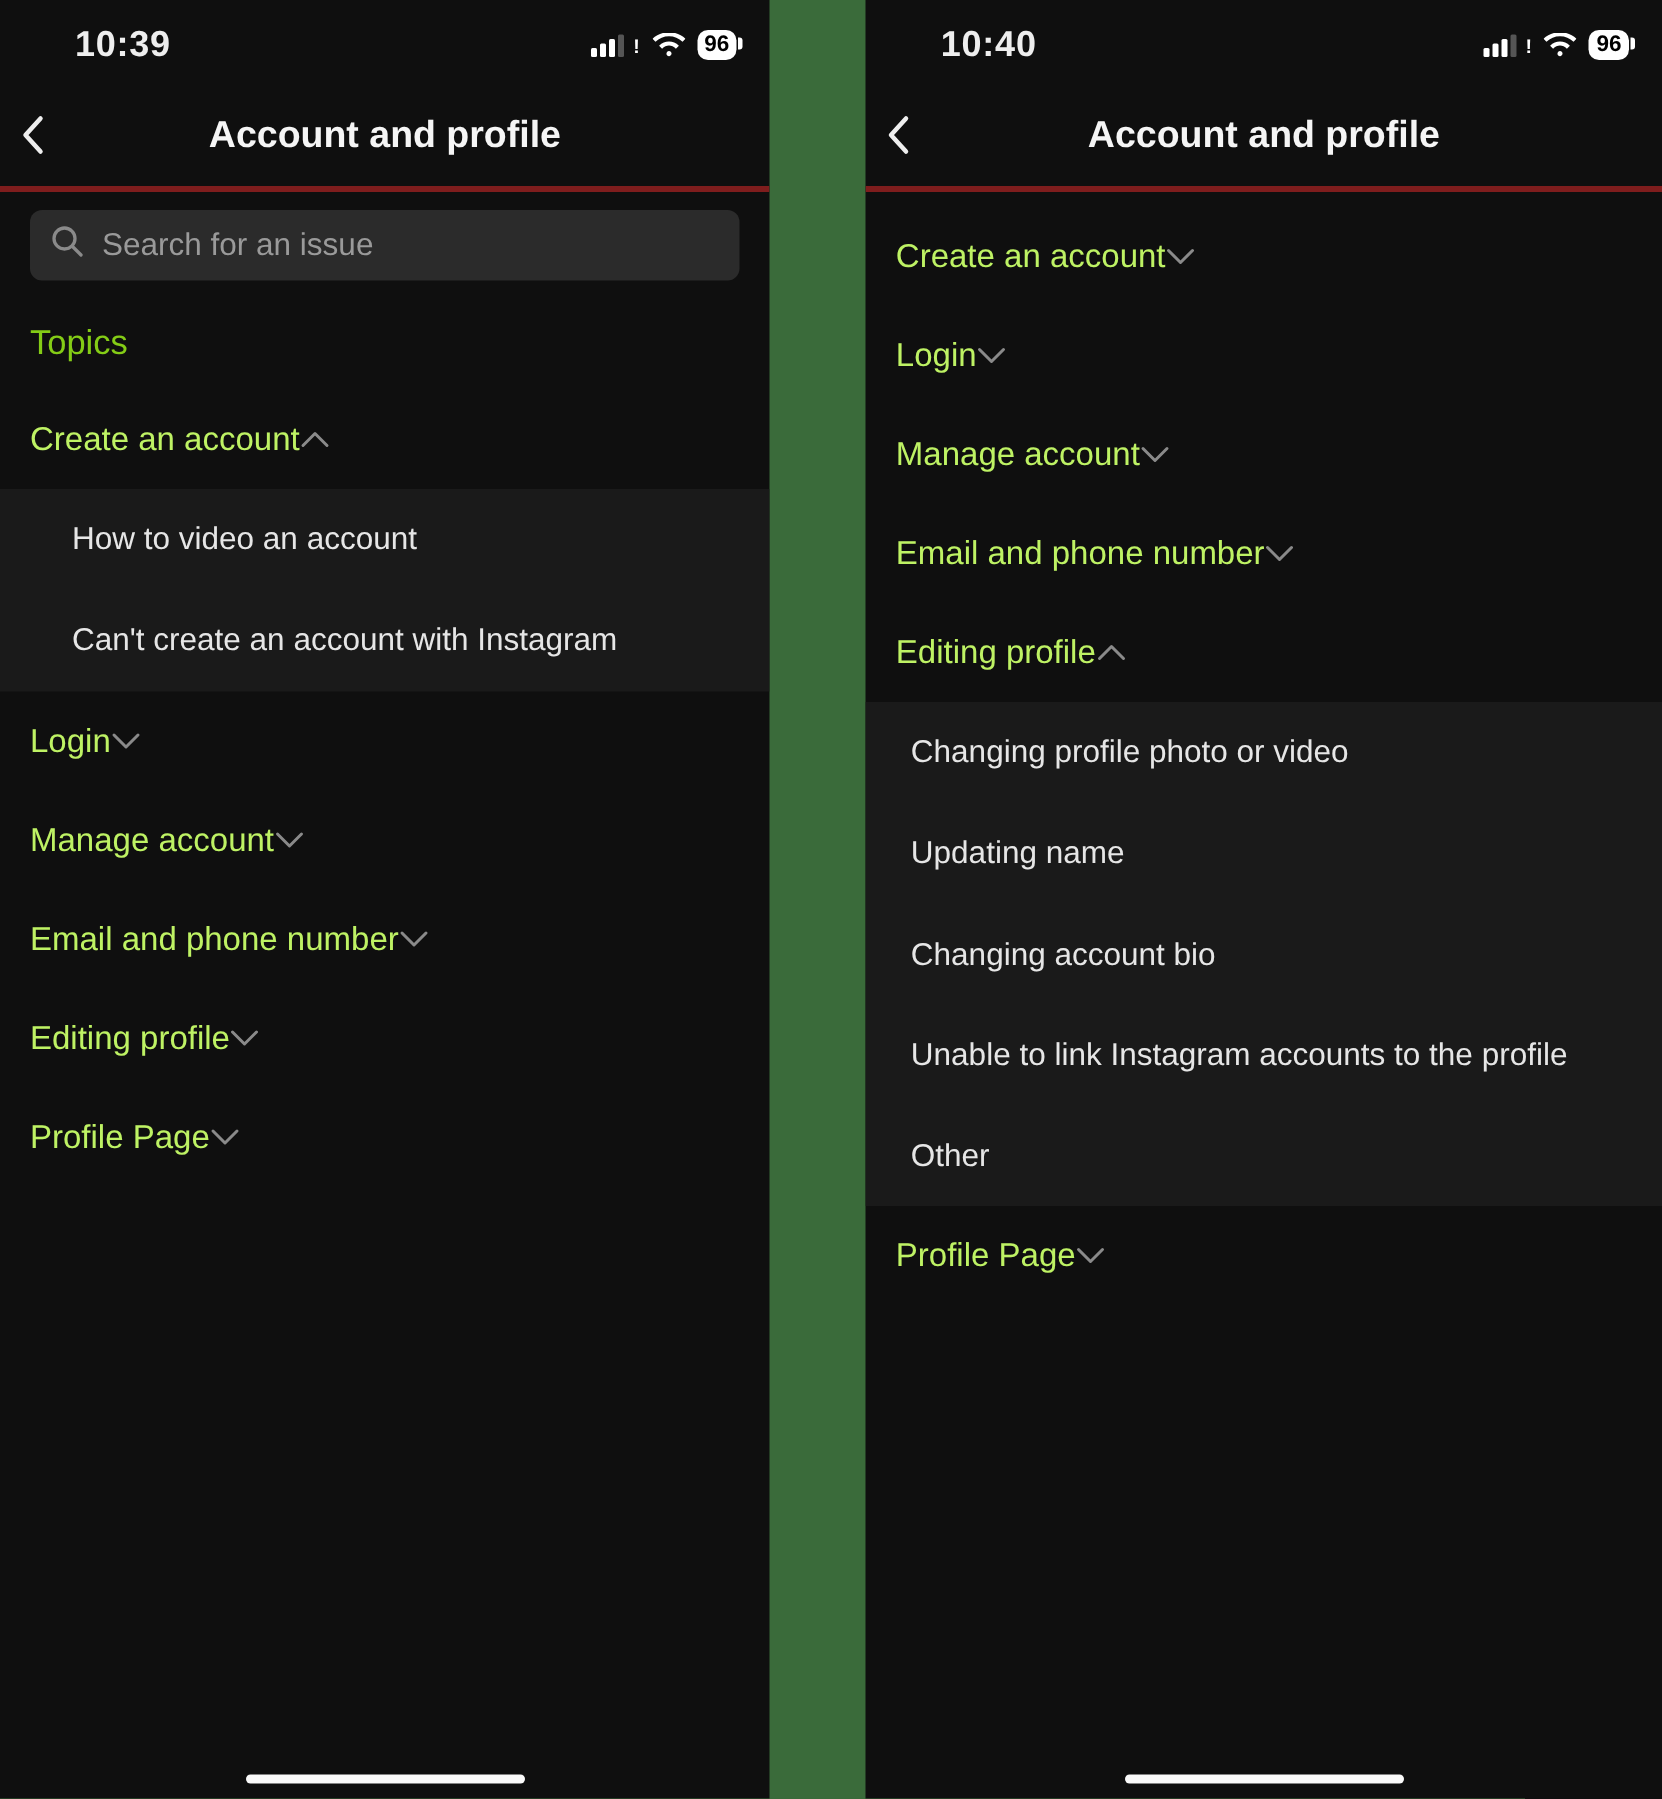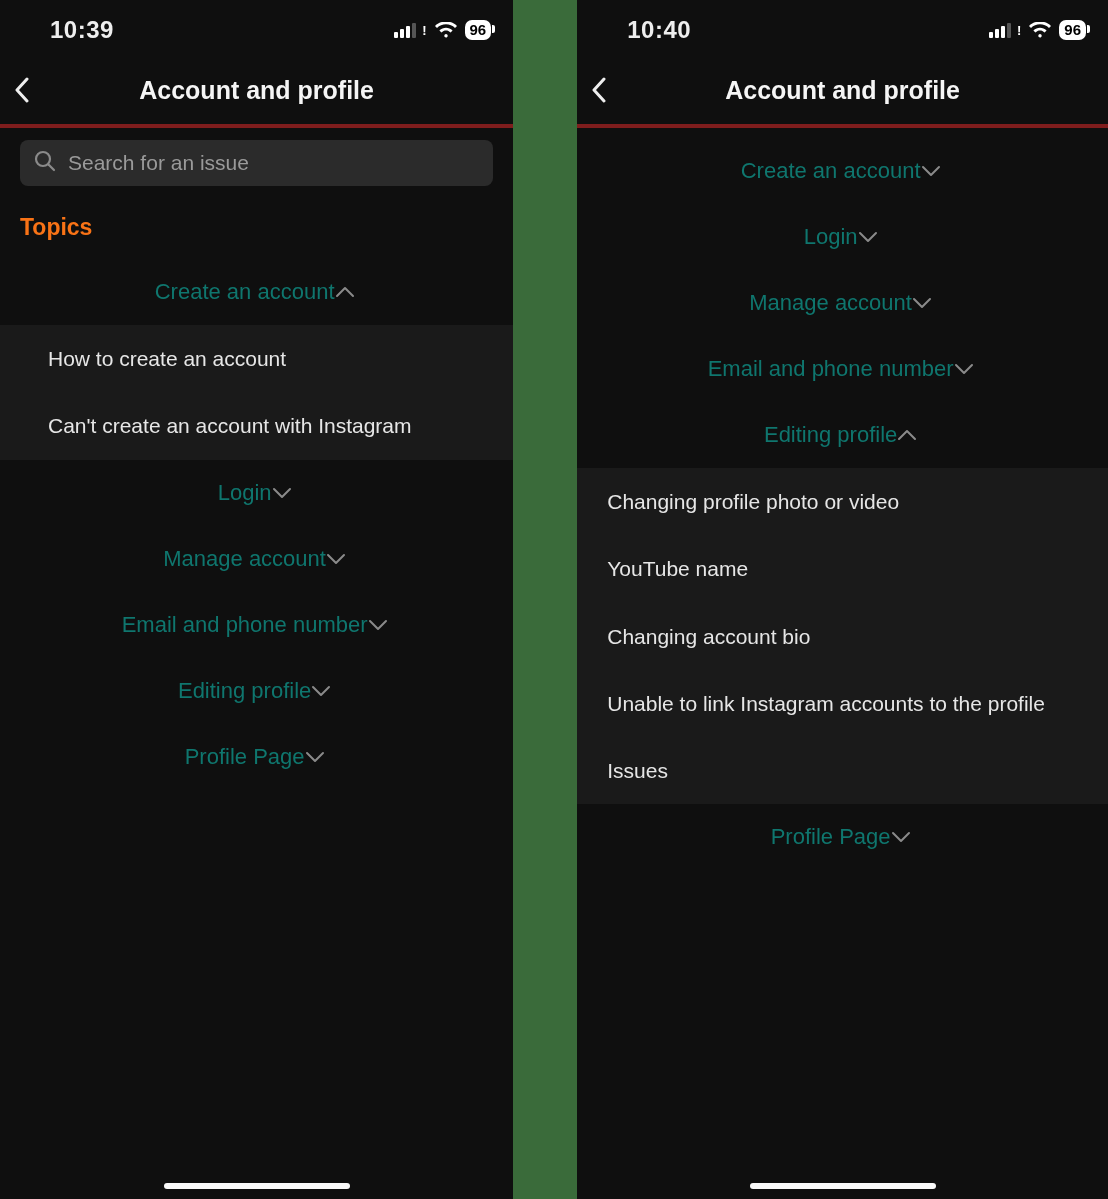--- a/index.html
+++ b/index.html
@@ -100,34 +100,34 @@
       align-items: center;
       padding: 10px 14px;
       gap: 12px;
     }
     .search-box svg { flex: 0 0 auto; }
     .search-placeholder { color: #9a9a9a; font-size: 21px; text-align: center; }
 
     
     .section-heading {
       font-size: 23px;
-      font-weight: 700;
+      font-weight: 400;
       padding: 14px 20px 18px 20px;
-      color: #f97316;
+      color: #84cc16;
     }
 
     
     .topic-row {
       display: flex;
       align-items: center;
-      justify-content: center;
+      justify-content: flex-start;
       padding: 20px 24px 20px 20px;
       font-size: 22px;
       font-weight: 400;
-      color: #0f766e;
+      color: #bef264;
       cursor: pointer;
     }
     .chevron { display:flex; align-items:center; }
     .chevron svg { display:block; }
 
     .sub-block { background: #1a1a1a; }
     .sub-row {
       padding: 20px 30px 20px 48px;
       font-size: 21px;
       color: #e6e6e6;
@@ -197,21 +197,21 @@
 
   <div class="topic-row">
     <span>Create an account</span>
     <span class="chevron">
       <svg width="20" height="12" viewBox="0 0 20 12">
           <path d="M2 10 L10 2 L18 10" stroke="#8a8a8a" stroke-width="2" fill="none" stroke-linecap="round" stroke-linejoin="round"></path>
         </svg>
     </span>
   </div>
   <div class="sub-block">
-    <div class="sub-row">How to create an account</div>
+    <div class="sub-row">How to video an account</div>
     <div class="sub-row">Can't create an account with Instagram</div>
   </div>
 
   <div class="topic-row">
     <span>Login</span>
     <span class="chevron">
       <svg width="20" height="12" viewBox="0 0 20 12">
           <path d="M2 2 L10 10 L18 2" stroke="#8a8a8a" stroke-width="2" fill="none" stroke-linecap="round" stroke-linejoin="round"></path>
         </svg>
     </span>
@@ -327,24 +327,24 @@
   <div class="topic-row">
     <span>Editing profile</span>
     <span class="chevron">
       <svg width="20" height="12" viewBox="0 0 20 12">
           <path d="M2 10 L10 2 L18 10" stroke="#8a8a8a" stroke-width="2" fill="none" stroke-linecap="round" stroke-linejoin="round"></path>
         </svg>
     </span>
   </div>
   <div class="sub-block">
     <div class="sub-row">Changing profile photo or video</div>
-    <div class="sub-row">YouTube name</div>
+    <div class="sub-row">Updating name</div>
     <div class="sub-row">Changing account bio</div>
     <div class="sub-row">Unable to link Instagram accounts to the profile</div>
-    <div class="sub-row">Issues</div>
+    <div class="sub-row">Other</div>
   </div>
 
   <div class="topic-row">
     <span>Profile Page</span>
     <span class="chevron">
       <svg width="20" height="12" viewBox="0 0 20 12">
           <path d="M2 2 L10 10 L18 2" stroke="#8a8a8a" stroke-width="2" fill="none" stroke-linecap="round" stroke-linejoin="round"></path>
         </svg>
     </span>
   </div>

